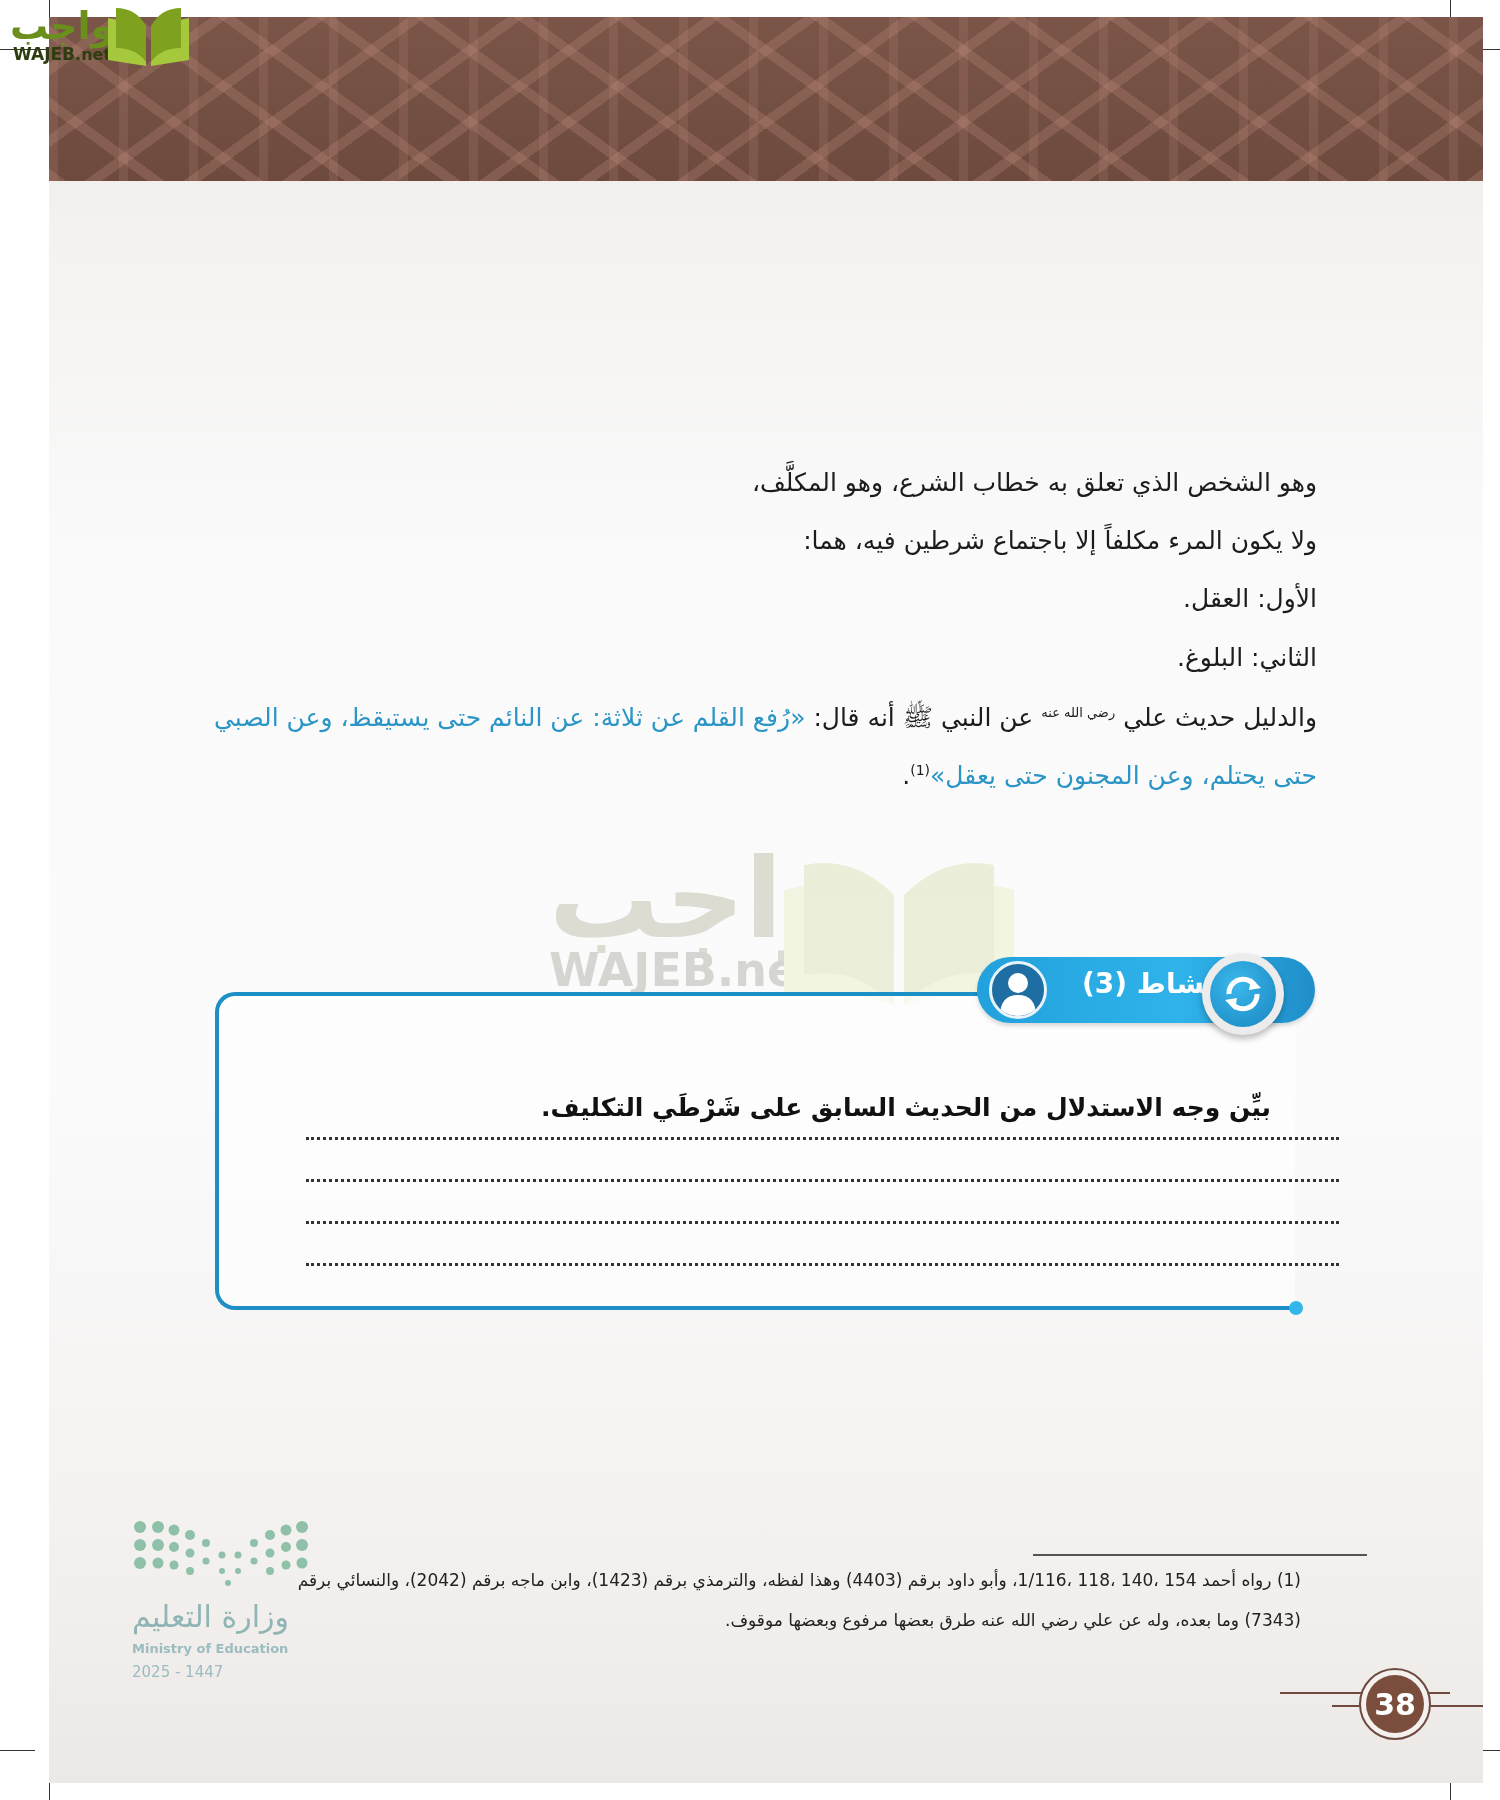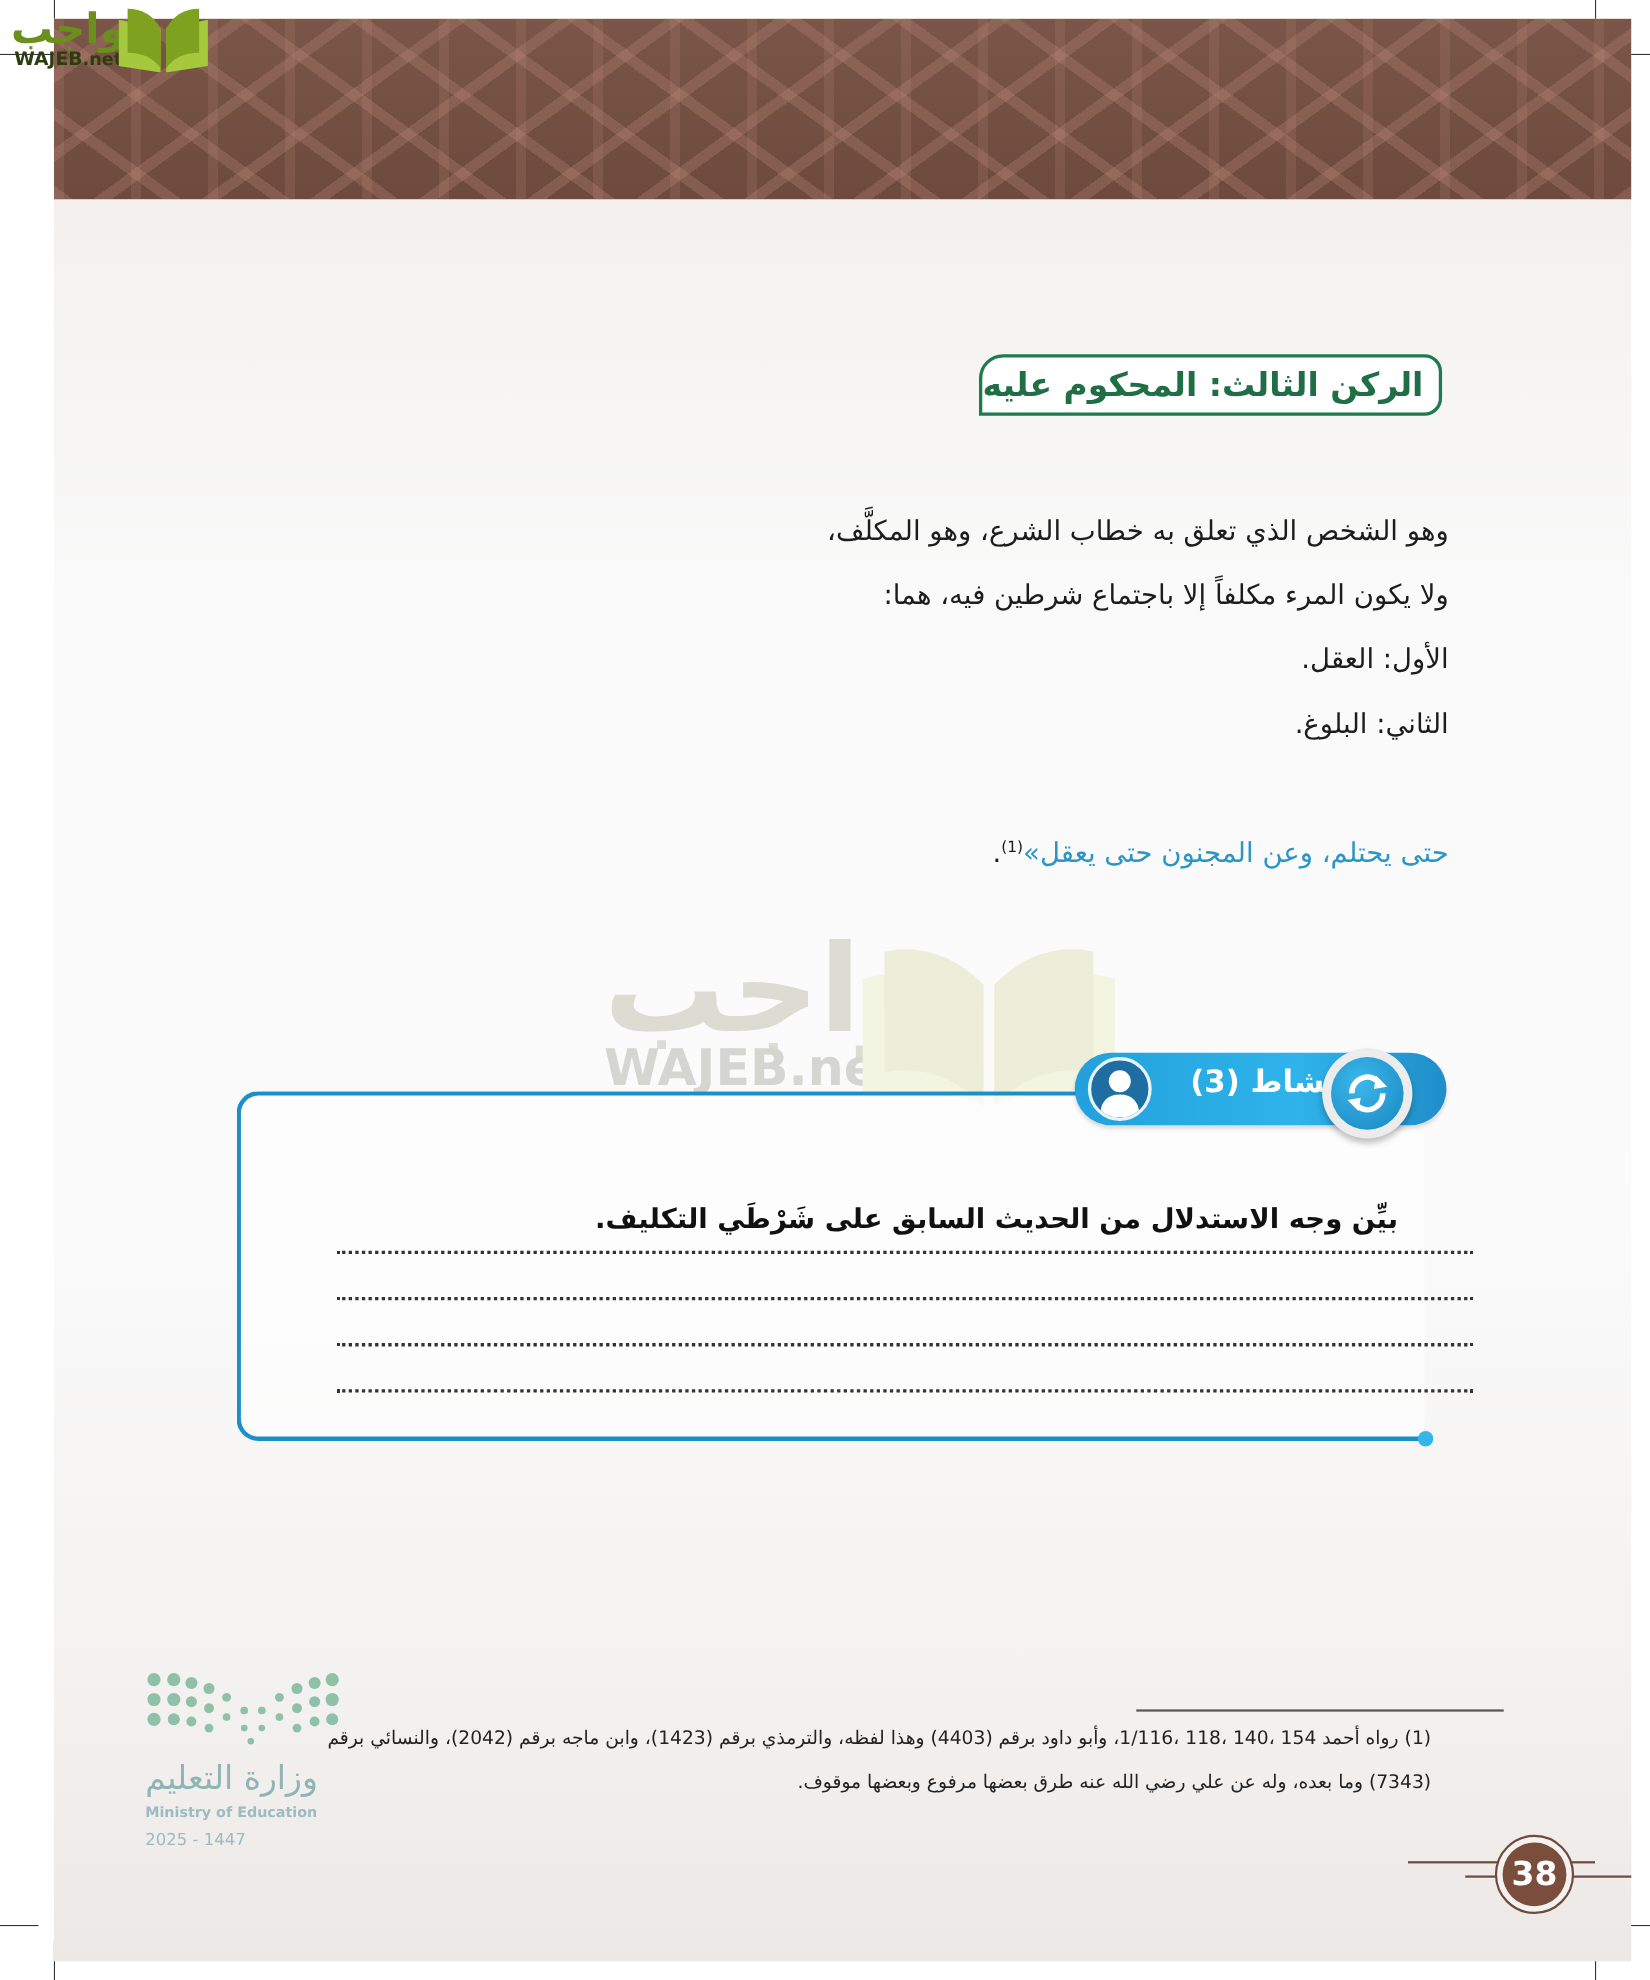--- a/index.html
+++ b/index.html
@@ -112,29 +112,34 @@
 <div class="crop" style="left:1450px;top:0;width:1px;height:35px;"></div>
 <div class="crop" style="left:1465px;top:49px;width:35px;height:1px;"></div>
 <div class="crop" style="left:0;top:1750px;width:35px;height:1px;"></div>
 <div class="crop" style="left:49px;top:1765px;width:1px;height:35px;"></div>
 <div class="crop" style="left:1465px;top:1750px;width:35px;height:1px;"></div>
 <div class="crop" style="left:1450px;top:1765px;width:1px;height:35px;"></div>
 
 <div class="page">
   <div class="banner"></div>
 
-  <div class="title-box">
-    <span class="title-text">الركن الثالث: المحكوم عليه</span>
-  </div>
 
   <div class="body-text" style="top:403px;">وهو الشخص الذي تعلق به خطاب الشرع، وهو المكلَّف،</div>
   <div class="body-text" style="top:461px;">ولا يكون المرء مكلفاً إلا باجتماع شرطين فيه، هما:</div>
   <div class="body-text" style="top:519px;">الأول: العقل.</div>
   <div class="body-text" style="top:578px;">الثاني: البلوغ.</div>
 
+  <div class="body-text" style="top:637px;">
+    <span>والدليل حديث علي</span>
+    <span class="honor">رضي الله عنه</span>
+    <span>عن النبي</span>
+    <span>ﷺ</span>
+    <span>أنه قال: </span>
+    <span class="quote">«رُفع القلم عن ثلاثة: عن النائم حتى يستيقظ، وعن الصبي</span>
+  </div>
   <div class="body-text" style="top:696px;">
     <span class="quote">حتى يحتلم، وعن المجنون حتى يعقل»</span><span class="sup">(1)</span><span>.</span>
   </div>
 
   <div class="watermark">
     <div class="wm-ar">واجب</div>
     <div class="wm-en">WAJEB.net</div>
     <svg class="wm-book" width="230" height="170" viewBox="0 0 230 170">
       <path d="M0 55 Q55 40 110 60 L110 170 Q55 150 0 160 Z" fill="#e8eec0"></path>
       <path d="M230 55 Q175 40 120 60 L120 170 Q175 150 230 160 Z" fill="#e8eec0"></path>

